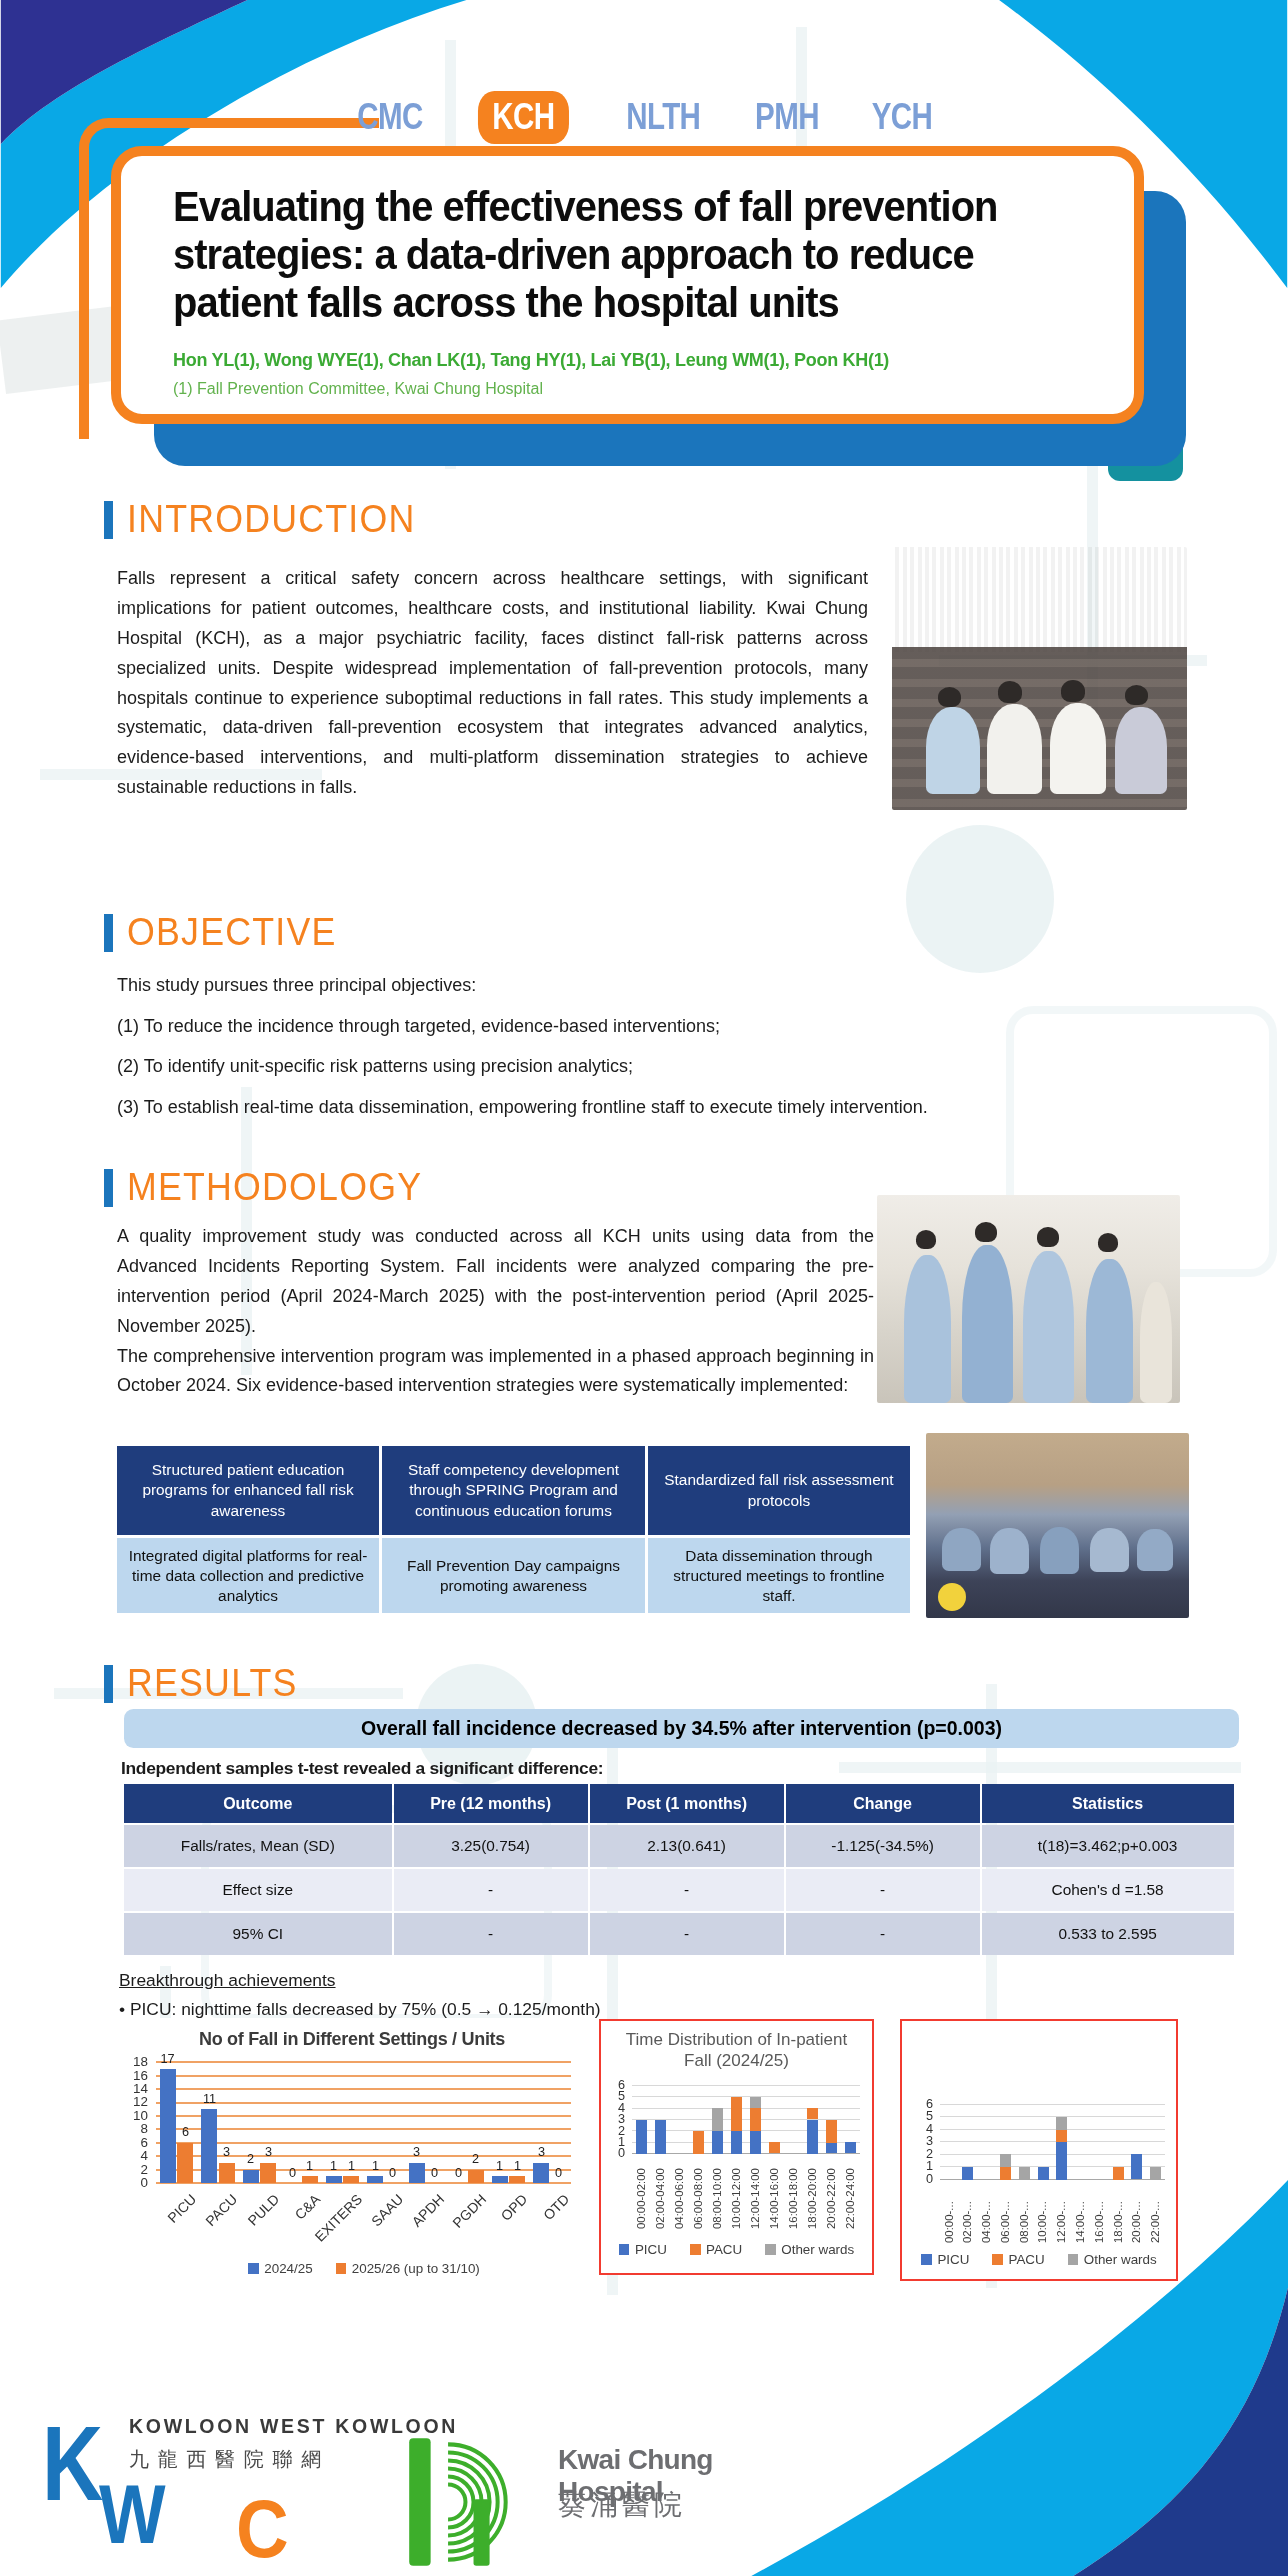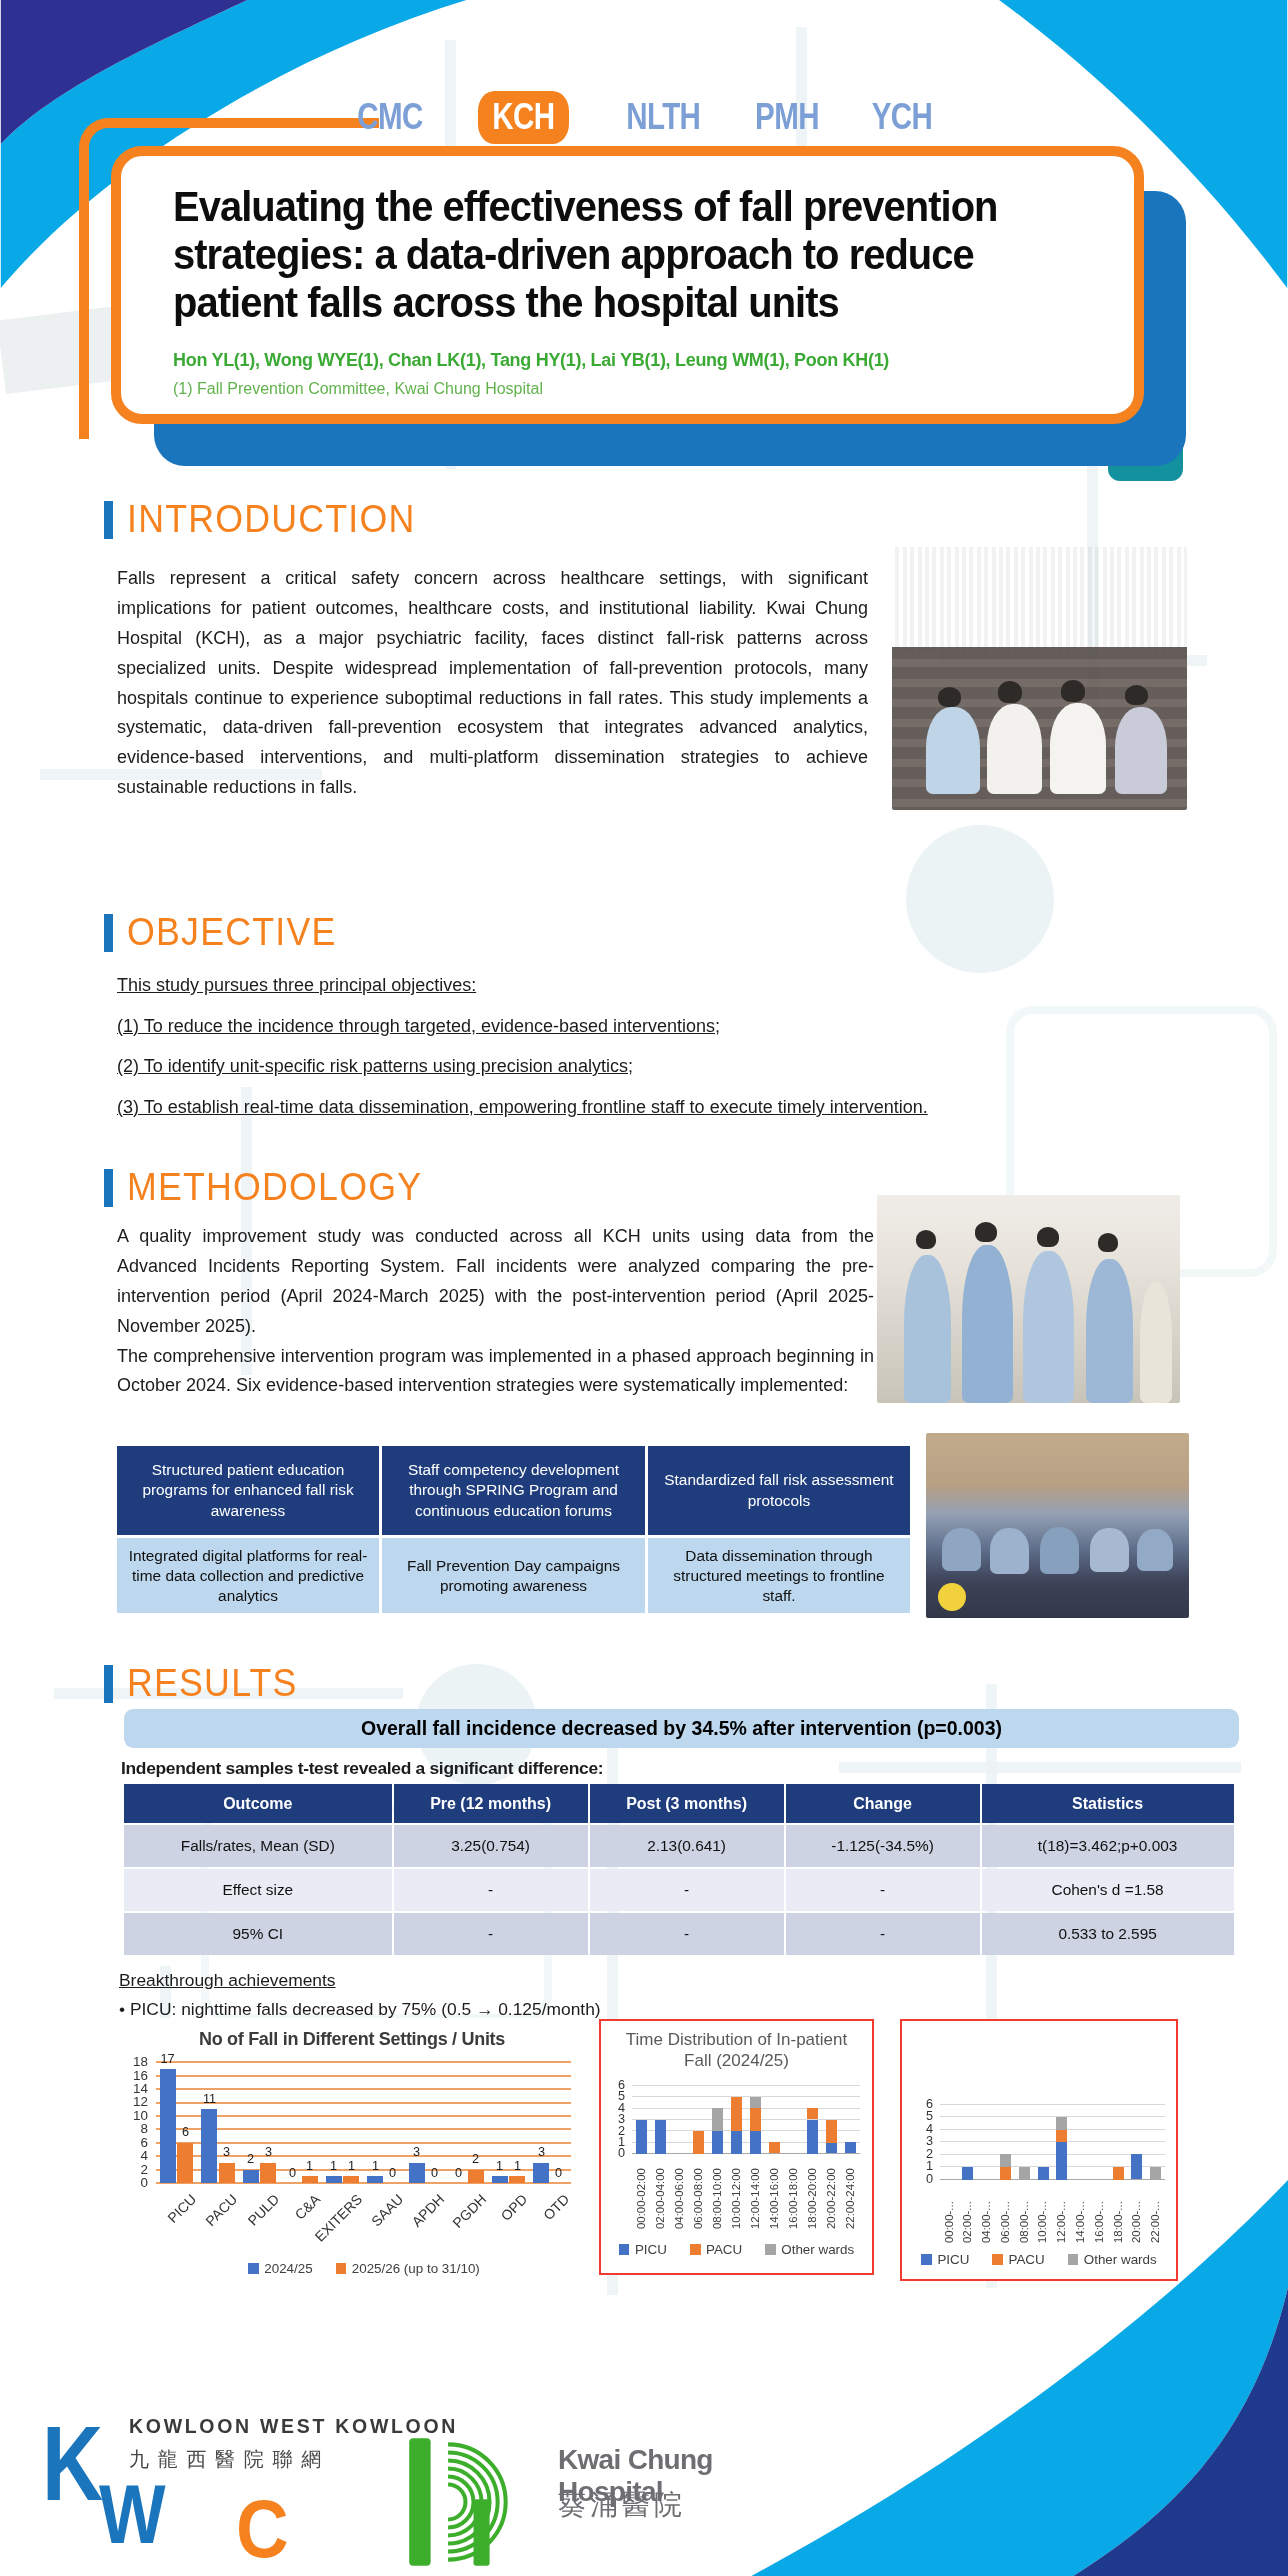--- a/index.html
+++ b/index.html
@@ -25,21 +25,21 @@
               border:10.7px solid #F5821F;border-radius:31px;box-sizing:border-box;z-index:3;
               padding:27px 40px 0 52px;}
   .title-line{font-size:42px;line-height:48px;font-weight:bold;color:#0d0d0d;letter-spacing:-1px;transform:scaleX(.95);transform-origin:left;}
   .authors{margin-top:23px;font-size:18px;font-weight:bold;color:#3BAA34;letter-spacing:-0.3px;}
   .affiliation{margin-top:9.4px;font-size:16px;color:#62B24D;}
   
   .section-head{position:absolute;display:flex;align-items:center;gap:13.4px;z-index:3;}
   .section-bar{width:9.4px;height:38px;background:#1B75BC;}
   .section-title{font-size:38px;color:#F5821F;letter-spacing:1.3px;transform:scaleX(.94);transform-origin:left;}
   .body-text{position:absolute;font-size:18px;line-height:1.66;text-align:justify;color:#1c1c1c;z-index:3;}
-  .obj-line{margin-bottom:10.7px;text-decoration:underline;}
+  .obj-line{margin-bottom:10.7px;}
   .photo{position:absolute;overflow:hidden;z-index:3;border-radius:2px;}
   
   #photo-intro{background:linear-gradient(180deg,#c6b7aa 0%,#cec0b4 16%,#b2a193 30%,#8b7d73 40%,#665c55 55%,#5048443 70%,#4b4340 100%);}
   .p1-wall{position:absolute;left:0;top:0;right:0;height:40%;
            background:repeating-linear-gradient(90deg,rgba(255,255,255,.12) 0 3.4px,rgba(0,0,0,.05) 3.4px 7.4px);}
   .p1-seats{position:absolute;left:0;bottom:0;right:0;height:62%;
            background:repeating-linear-gradient(180deg,#4a413d 0 12px,#5d524c 12px 20px);opacity:.85;}
   .figure{position:absolute;border-radius:46% 46% 6.7px 6.7px;}
   .hair{position:absolute;border-radius:50% 50% 40% 40%;background:#2e2a28;}
   
@@ -225,21 +225,21 @@
   <div class="section-head" style="left:104px;top:1662px;">
     <div class="section-bar"></div>
     <div class="section-title">RESULTS</div>
   </div>
   <div class="banner">Overall fall incidence decreased by 34.5% after intervention (p=0.003)</div>
   <div class="ttest-intro">Independent samples t-test revealed a significant difference:</div>
 
   <div class="ttable">
     <div class="th">Outcome</div>
     <div class="th">Pre (12 months)</div>
-    <div class="th">Post (3 months)</div>
+    <div class="th">Post (1 months)</div>
     <div class="th">Change</div>
     <div class="th">Statistics</div>
     <div class="td r1">Falls/rates, Mean (SD)</div>
     <div class="td r1">3.25(0.754)</div>
     <div class="td r1">2.13(0.641)</div>
     <div class="td r1">-1.125(-34.5%)</div>
     <div class="td r1">t(18)=3.462;p+0.003</div>
     <div class="td r2">Effect size</div>
     <div class="td r2">-</div>
     <div class="td r2">-</div>

